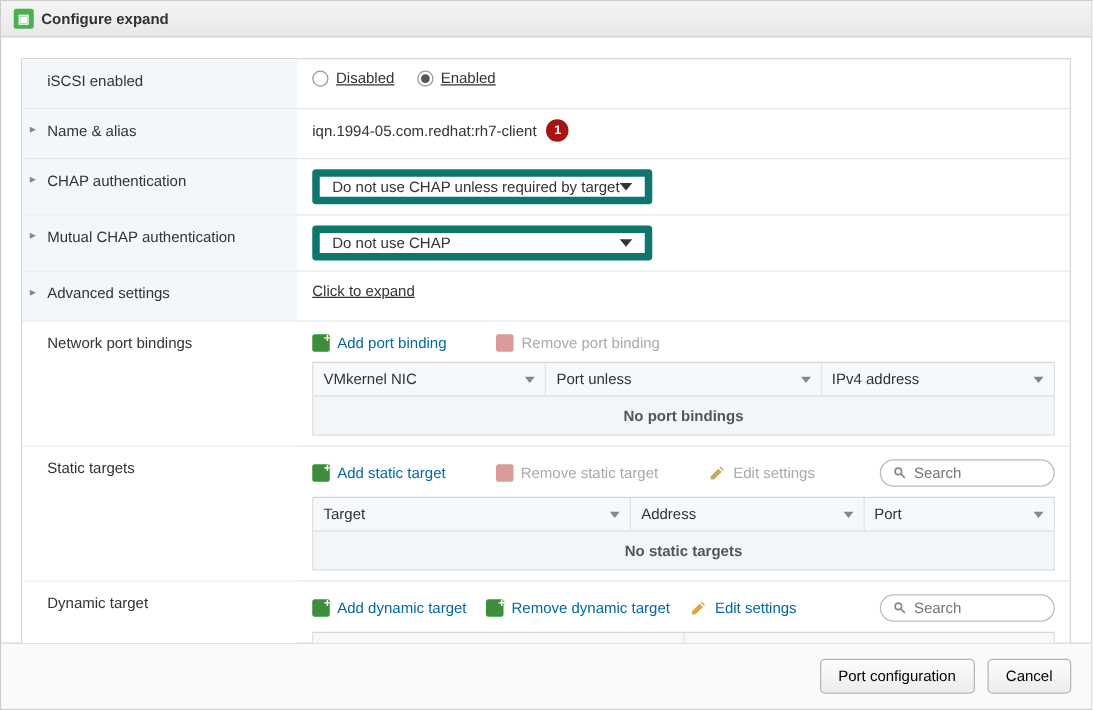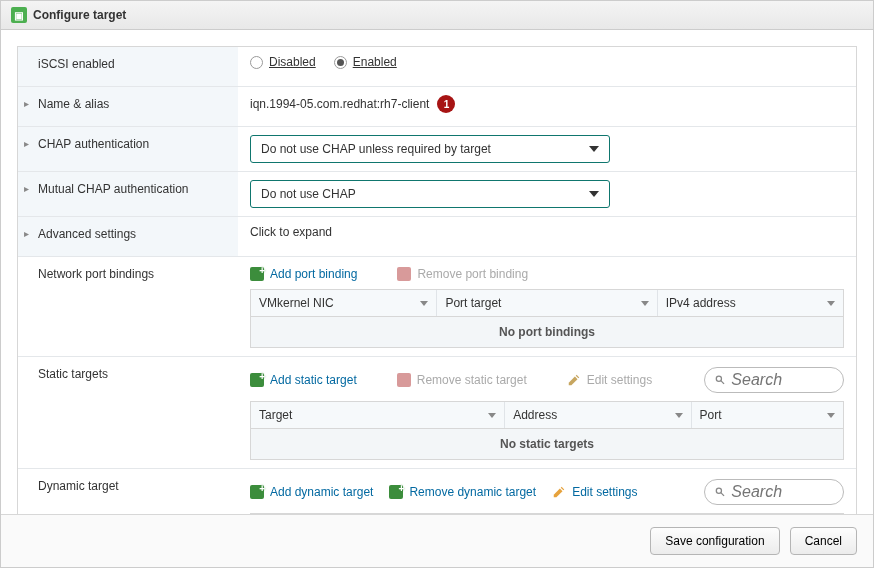--- a/index.html
+++ b/index.html
@@ -13,51 +13,51 @@
 .row:last-child { border-bottom: none; }
 .label-col { width: 220px; background: #f3f7fa; padding: 10px 10px 10px 6px; display: flex; align-items: flex-start; gap: 4px; }
 .label-col .tri { width: 10px; color: #888; font-size: 10px; line-height: 14px; }
 .value-col { flex: 1; padding: 8px 12px; display: flex; flex-direction: column; gap: 6px; }
 .radio-group { display: flex; align-items: center; gap: 18px; }
 .radio-item { display: flex; align-items: center; gap: 6px; text-decoration: underline; }
 .radio-outer { width: 13px; height: 13px; border: 1px solid #999; border-radius: 50%; display: flex; align-items: center; justify-content: center; background: #fff; }
 .radio-inner { width: 7px; height: 7px; border-radius: 50%; background: #555; }
 .name-val { display: flex; align-items: center; gap: 8px; }
 .badge { width: 18px; height: 18px; border-radius: 50%; background: #a71414; color: #fff; font-size: 10px; display: inline-flex; align-items: center; justify-content: center; font-weight: bold; }
-.select { width: 360px; height: 28px; border: 1px solid #0f766e; border-radius: 3px; background: #fff; display: flex; align-items: center; justify-content: space-between; padding: 0 10px; cursor: pointer; }
+.select { width: 272px; height: 28px; border: 6px solid #0f766e; border-radius: 3px; background: #fff; display: flex; align-items: center; justify-content: space-between; padding: 0 10px; cursor: pointer; }
 .caret-down { width: 0; height: 0; border-left: 5px solid transparent; border-right: 5px solid transparent; border-top: 6px solid #333; }
 .toolbar { display: flex; align-items: center; gap: 16px; padding: 2px 0; flex-wrap: wrap; }
 .tbtn { display: inline-flex; align-items: center; gap: 6px; cursor: pointer; color: #0369a1; }
 .tbtn.disabled { color: #aaa; cursor: default; margin-left: 24px; }
 .ticon-g { width: 14px; height: 14px; background: #3c8d3c; border-radius: 2px; display: inline-block; position: relative; }
 .ticon-g::after { content: "+"; color: #fff; position: absolute; top: -2px; right: -1px; font-size: 10px; font-weight: bold; text-shadow: 0 0 2px #3c8d3c; }
 .ticon-r { width: 14px; height: 14px; background: #d89a9a; border-radius: 2px; display: inline-block; }
 .ticon-e { width: 14px; height: 14px; display: inline-block; }
 .ticon-e svg { width: 14px; height: 14px; }
 .search { margin-left: auto; display: flex; align-items: center; gap: 6px; border: 1px solid #bbb; border-radius: 14px; padding: 3px 10px; width: 140px; background: #fff; }
 .search svg { width: 12px; height: 12px; fill: #888; }
-.search input { border: none; outline: none; width: 100%; font-size: 16px; color: #000000; background: transparent; font-style: italic; }
+.search input { border: none; outline: none; width: 100%; font-size: 12px; color: #000000; background: transparent; }
 .grid { border: 1px solid #d7d7d7; }
 .ghead { display: flex; background: #f6f9fb; border-bottom: 1px solid #d7d7d7; }
 .gcell { padding: 6px 8px; display: flex; align-items: center; justify-content: space-between; border-right: 1px solid #e0e4e8; }
 .gcell:last-child { border-right: none; gap: 14px; }
 .gcell .dd { width: 0; height: 0; border-left: 4px solid transparent; border-right: 4px solid transparent; border-top: 5px solid #888; }
 .gempty { text-align: center; padding: 8px; background: #f3f6f8; color: #555; font-weight: bold; }
 .footer { border-top: 1px solid #d7d7d7; background: #fafafa; padding: 12px 16px; display: flex; justify-content: flex-end; gap: 10px; }
 .btn { border: 1px solid #b5b5b5; background: linear-gradient(#fdfdfd,#ececec); border-radius: 4px; padding: 6px 14px; font-size: 12px; cursor: pointer; }
 .row.subsection .label-col { background: #fff; padding-left: 20px; }
 </style>
 </head>
 <body>
 
 <div class="dialog">
 
   <div class="titlebar">
     <span class="ticon">▣</span>
-    <span>Configure target</span>
+    <span>Configure expand</span>
   </div>
 
   <div class="body">
     <div class="panel">
 
       <div class="row">
         <div class="label-col">
           <span class="tri"></span>
           <span>iSCSI enabled</span>
         </div>
@@ -115,21 +115,21 @@
           </div>
         </div>
       </div>
 
       <div class="row">
         <div class="label-col">
           <span class="tri">▸</span>
           <span>Advanced settings</span>
         </div>
         <div class="value-col">
-          <span style="cursor:pointer;">Click to expand</span>
+          <span style="cursor:pointer;text-decoration:underline;">Click to expand</span>
         </div>
       </div>
 
       <div class="row subsection">
         <div class="label-col">
           <span>Network port bindings</span>
         </div>
         <div class="value-col">
           <div class="toolbar">
             <span class="tbtn">
@@ -141,21 +141,21 @@
               <span>Remove port binding</span>
             </span>
           </div>
           <div class="grid">
             <div class="ghead">
               <div class="gcell" style="flex:1">
                   <span>VMkernel NIC</span>
                   <span class="dd"></span>
                 </div>
               <div class="gcell" style="flex:1.2">
-                  <span>Port target</span>
+                  <span>Port unless</span>
                   <span class="dd"></span>
                 </div>
               <div class="gcell" style="flex:1">
                   <span>IPv4 address</span>
                   <span class="dd"></span>
                 </div>
             </div>
             <div class="gempty">No port bindings</div>
           </div>
         </div>
@@ -250,17 +250,17 @@
             </div>
 
           </div>
         </div>
       </div>
 
     </div>
   </div>
 
   <div class="footer">
-    <button class="btn">Save configuration</button>
+    <button class="btn">Port configuration</button>
     <button class="btn">Cancel</button>
   </div>
 
 </div>
 
 </body></html>

